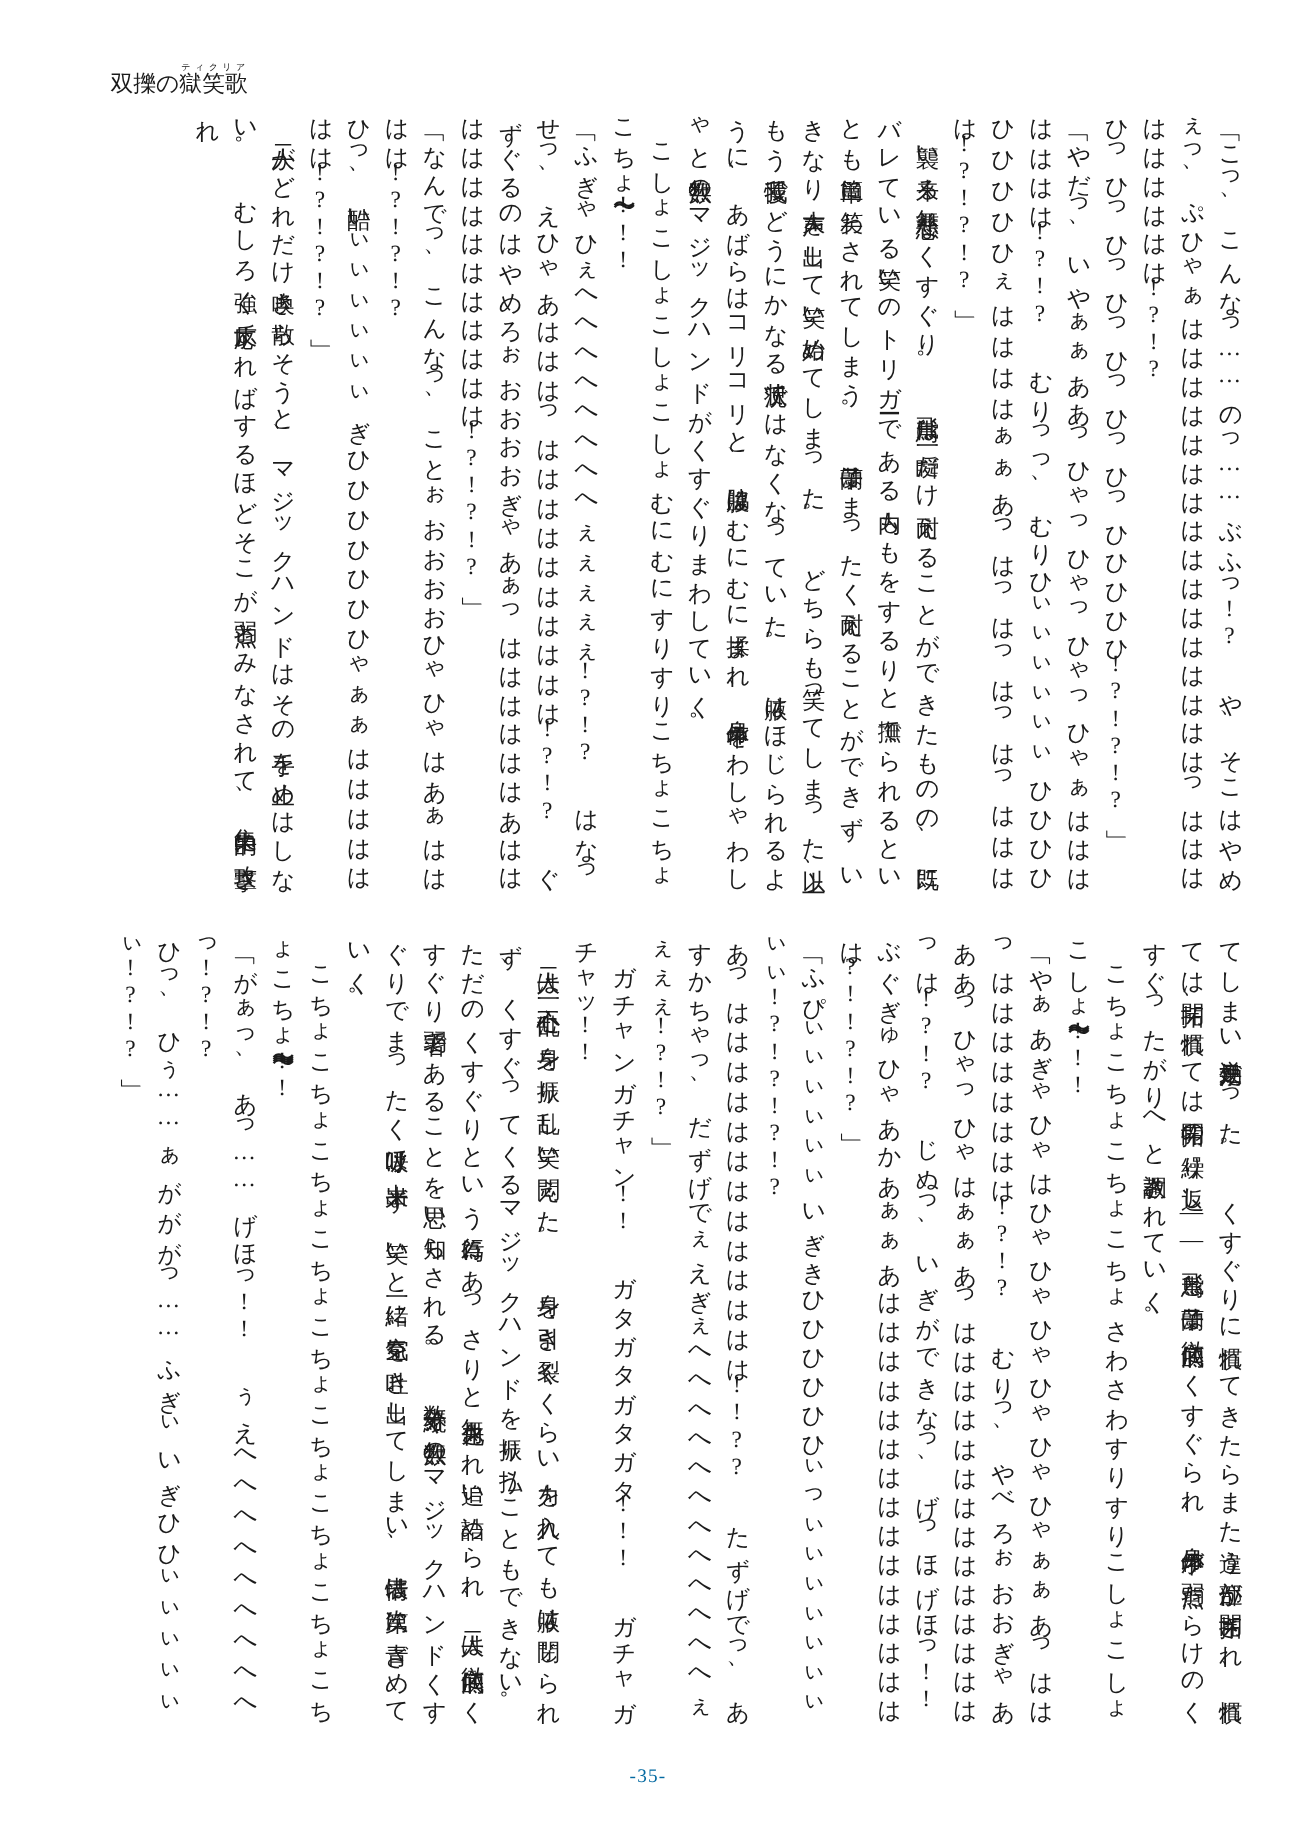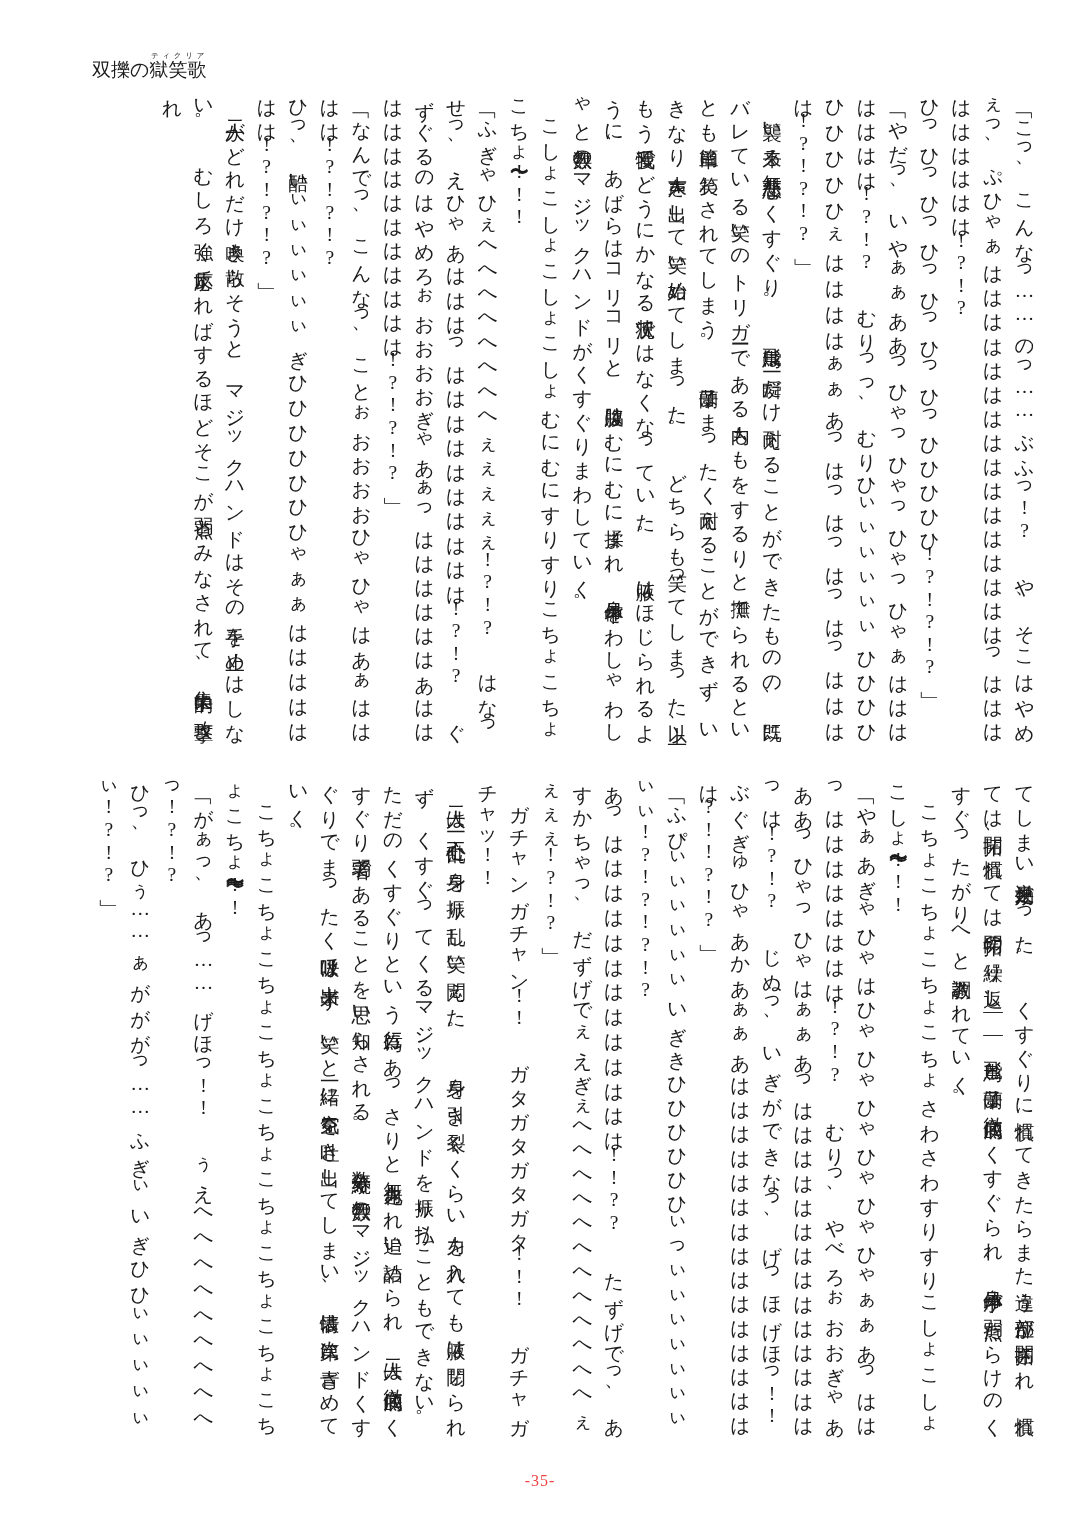--- a/index.html
+++ b/index.html
@@ -80,21 +80,21 @@
 
   
   #page-number {
     position: absolute;
     left: 0;
     right: 0;
     top: 1472px;
     text-align: center;
     font-size: 16px;
     letter-spacing: 1px;
-    color: #ef4444;
+    color: #0369a1;
     font-family: "Liberation Serif", "DejaVu Serif", serif;
   }
 </style>
 </head>
 <body>
 
 <div id="page">
 
   <div id="running-header">
     <span class="hdr-main">双擽の</span><ruby><span>獄笑歌</span><rt>ティクリア</rt></ruby>

